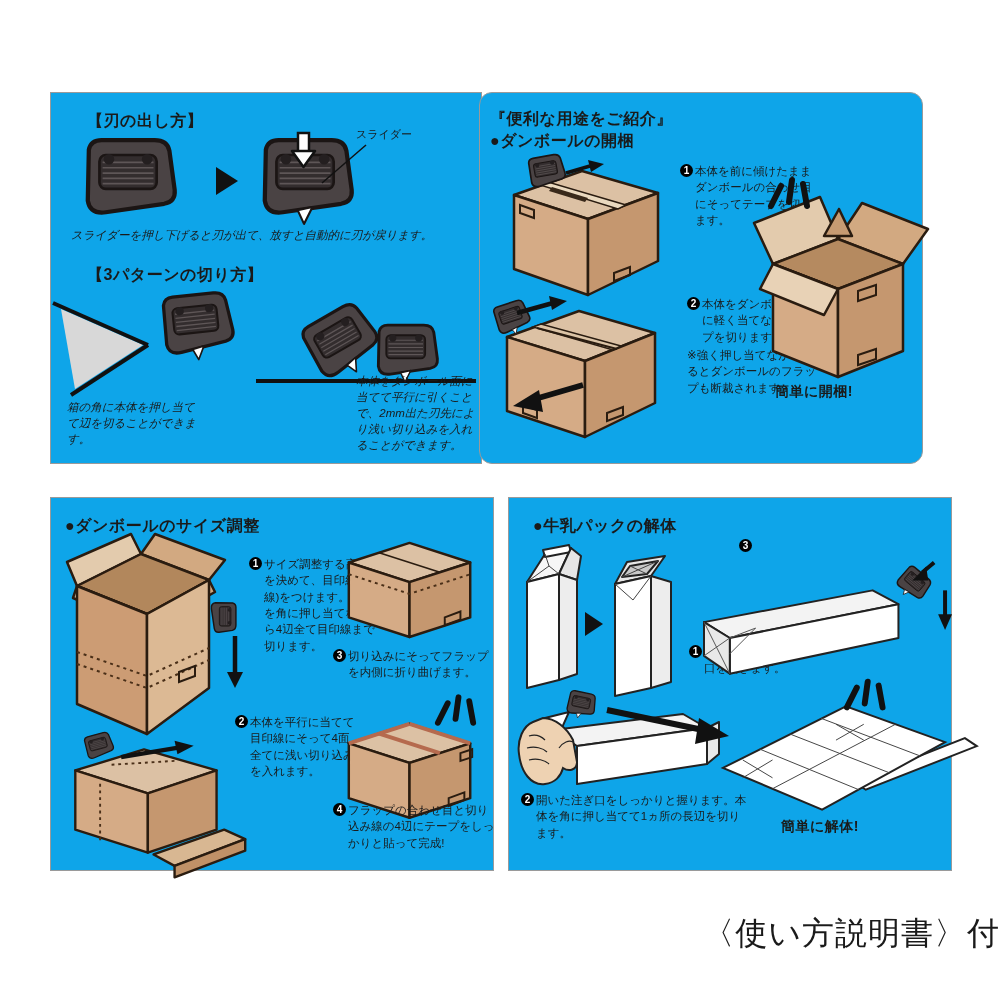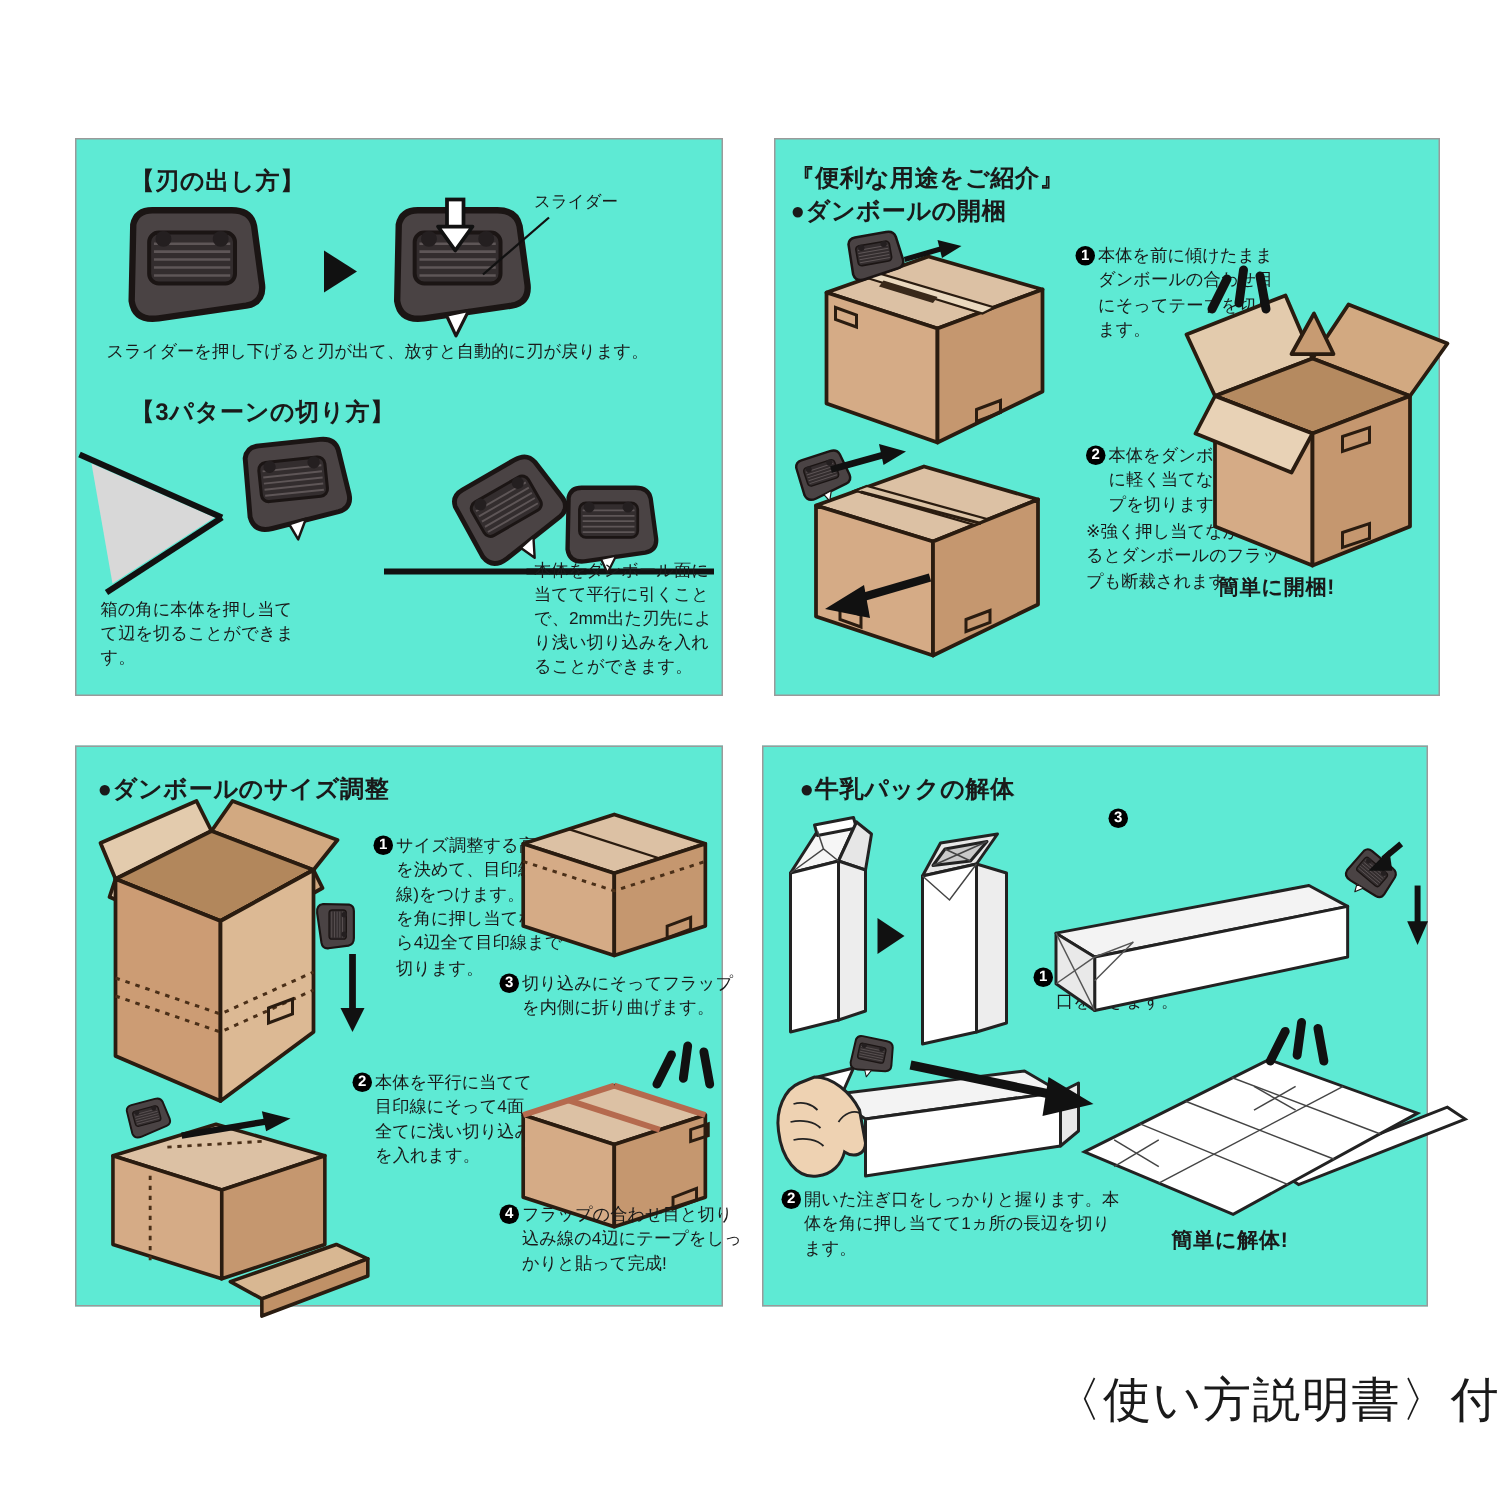--- a/index.html
+++ b/index.html
@@ -1,25 +1,25 @@
 <!DOCTYPE html>
 <html><head>
 <meta charset="utf-8">
 <style>
   html,body{margin:0;padding:0;background:#fff;}
   body{width:1000px;height:1000px;position:relative;overflow:hidden;
        font-family:"Liberation Sans","DejaVu Sans",sans-serif;color:#1a1a1a;}
-  .panel{position:absolute;background:#5eead4;border:1px solid #9a9a9a;}
+  .panel{position:absolute;background:#0ea5e9;border:1px solid #9a9a9a;}
   #panel-blade{left:50px;top:92px;width:430px;height:370px;}
-  #panel-unpack{left:516px;top:92px;width:442px;height:370px;}
-  #panel-resize{left:50px;top:497px;width:430px;height:372px;}
+  #panel-unpack{left:479px;top:92px;width:442px;height:370px;border-radius:13px;}
+  #panel-resize{left:50px;top:497px;width:430px;height:372px;padding-left:12px;}
   #panel-milk{left:508px;top:497px;width:442px;height:372px;}
   .abs{position:absolute;}
   .ptitle{font-size:16px;font-weight:bold;letter-spacing:.5px;white-space:nowrap;}
-  .cap{font-size:11.5px;line-height:1.4;}
+  .cap{font-size:11.5px;line-height:1.4;font-style:italic;}
   .step{font-size:11.5px;line-height:1.42;position:absolute;padding-left:15px;}
   .badge{position:absolute;left:0;top:1px;display:inline-block;width:13px;height:13px;
          border-radius:50%;background:#000;color:#fff;font-size:10px;line-height:13px;
          text-align:center;font-weight:bold;}
   .note{margin-top:2px;margin-left:-15px;}
   .result{font-size:14px;font-weight:bold;white-space:nowrap;letter-spacing:.5px;}
   .slider-label{font-size:11px;white-space:nowrap;}
   #footer{position:absolute;left:0;top:912px;width:1000px;text-align:right;
           font-size:32px;font-weight:500;letter-spacing:1px;}
   svg{overflow:visible;}

